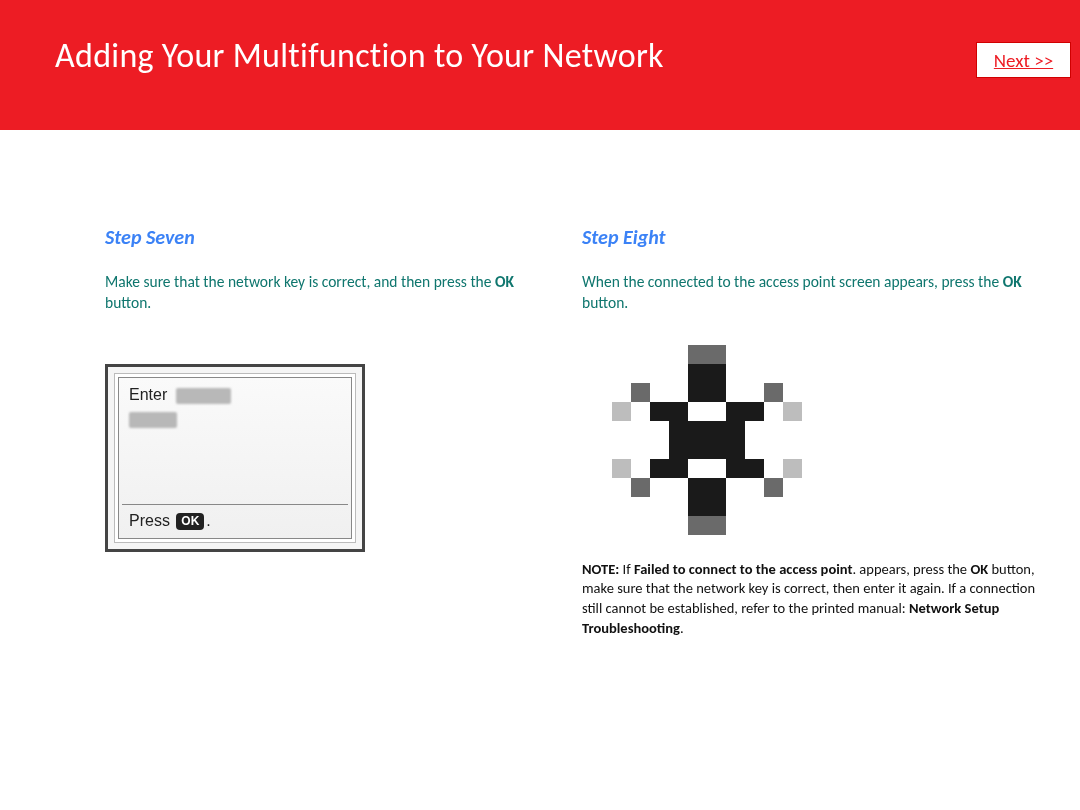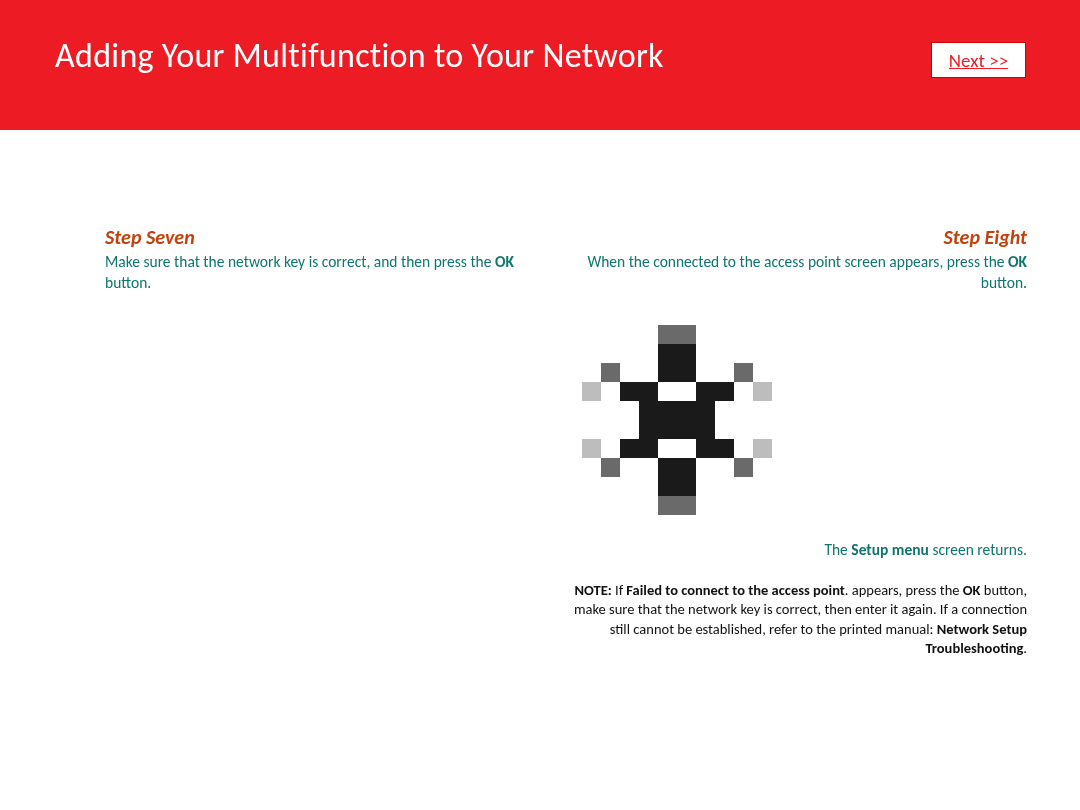--- a/index.html
+++ b/index.html
@@ -19,33 +19,33 @@
   }
   .nav-btn {
     position: absolute; top: 42px; height: 36px;
     background: #fff; color: #ed1c24;
     border: 1.5px solid #d00000;
     display: flex; align-items: center; justify-content: center;
     font-size: 19px; text-decoration: underline;
     cursor: pointer;
   }
   .prev-btn { left: 795px; width: 118px; }
-  .next-btn { left: 931px; width: 95px; }
+  .next-btn { left: 976px; width: 95px; }
   .content {
     position: absolute; left: 0; top: 130px; width: 1080px; height: 680px;
     background: #fff;
   }
   .col {
     position: absolute; top: 95px;
   }
   .col-left  { left: 105px; width: 410px; }
-  .col-right { left: 552px; width: 475px; text-align: right; }
+  .col-right { left: 582px; width: 475px; }
   .step-heading {
-    color: #c2410c; font-weight: 700; font-style: italic;
-    font-size: 20px; margin-bottom: 3px;
+    color: #3b82f6; font-weight: 700; font-style: italic;
+    font-size: 20px; margin-bottom: 23px;
   }
   .body-text { font-size: 15.5px; line-height: 1.35; color: #0f766e; }
   .body-text b { font-weight: 700; }
   .note-text { font-size: 14.5px; line-height: 1.35; color: #111; margin-top: 20px; }
   
   .lcd-frame {
     margin-top: 50px;
     width: 260px; height: 188px;
     background: #fff;
     border: 3px solid #444;
@@ -95,20 +95,34 @@
   </div>
 
   <div class="content">
 
     <div class="col col-left">
       <div class="step-heading">Step Seven</div>
       <p class="body-text">
         <span>Make sure that the network key is correct, and then press the </span><b>OK</b><span> button.</span>
       </p>
 
+      <div class="lcd-frame">
+        <div class="lcd-screen">
+          <div class="lcd-top">
+            <span>Enter</span>
+            <span class="blur-box blur1"></span>
+          </div>
+          <span class="blur-box blur2"></span>
+          <div class="lcd-divider"></div>
+          <div class="lcd-bottom">
+            <span>Press</span>
+            <span class="ok-pill">OK</span><span>.</span>
+          </div>
+        </div>
+      </div>
     </div>
 
     <div class="col col-right">
       <div class="step-heading">Step Eight</div>
       <p class="body-text">
         <span>When the connected to the access point  screen appears, press the </span><b>OK</b><span> button.</span>
       </p>
 
       <div class="pixel-glyph">
         <svg viewBox="0 0 10 10" shape-rendering="crispEdges">
@@ -125,23 +139,20 @@
           <rect x="8" y="7" width="1" height="1" fill="#6a6a6a"></rect>
           <rect x="4" y="7" width="2" height="2" fill="#1a1a1a"></rect>
           <rect x="4" y="9" width="2" height="1" fill="#6a6a6a"></rect>
           <rect x="0" y="3" width="1" height="1" fill="#bdbdbd"></rect>
           <rect x="9" y="3" width="1" height="1" fill="#bdbdbd"></rect>
           <rect x="0" y="6" width="1" height="1" fill="#bdbdbd"></rect>
           <rect x="9" y="6" width="1" height="1" fill="#bdbdbd"></rect>
         </svg>
       </div>
 
-      <p class="body-text">
-        <span>The </span><b>Setup menu</b><span>  screen returns.</span>
-      </p>
 
       <p class="note-text">
         <b>NOTE:</b><span>  If  </span><b>Failed to connect to the access point</b><span>. appears, press the </span><b>OK</b><span> button, make sure that the network key is correct, then enter it again. If a connection still cannot be established, refer to the printed manual: </span><b>Network Setup Troubleshooting</b><span>.</span>
       </p>
     </div>
 
   </div>
 
   <div class="page-number">8</div>
 </div>

